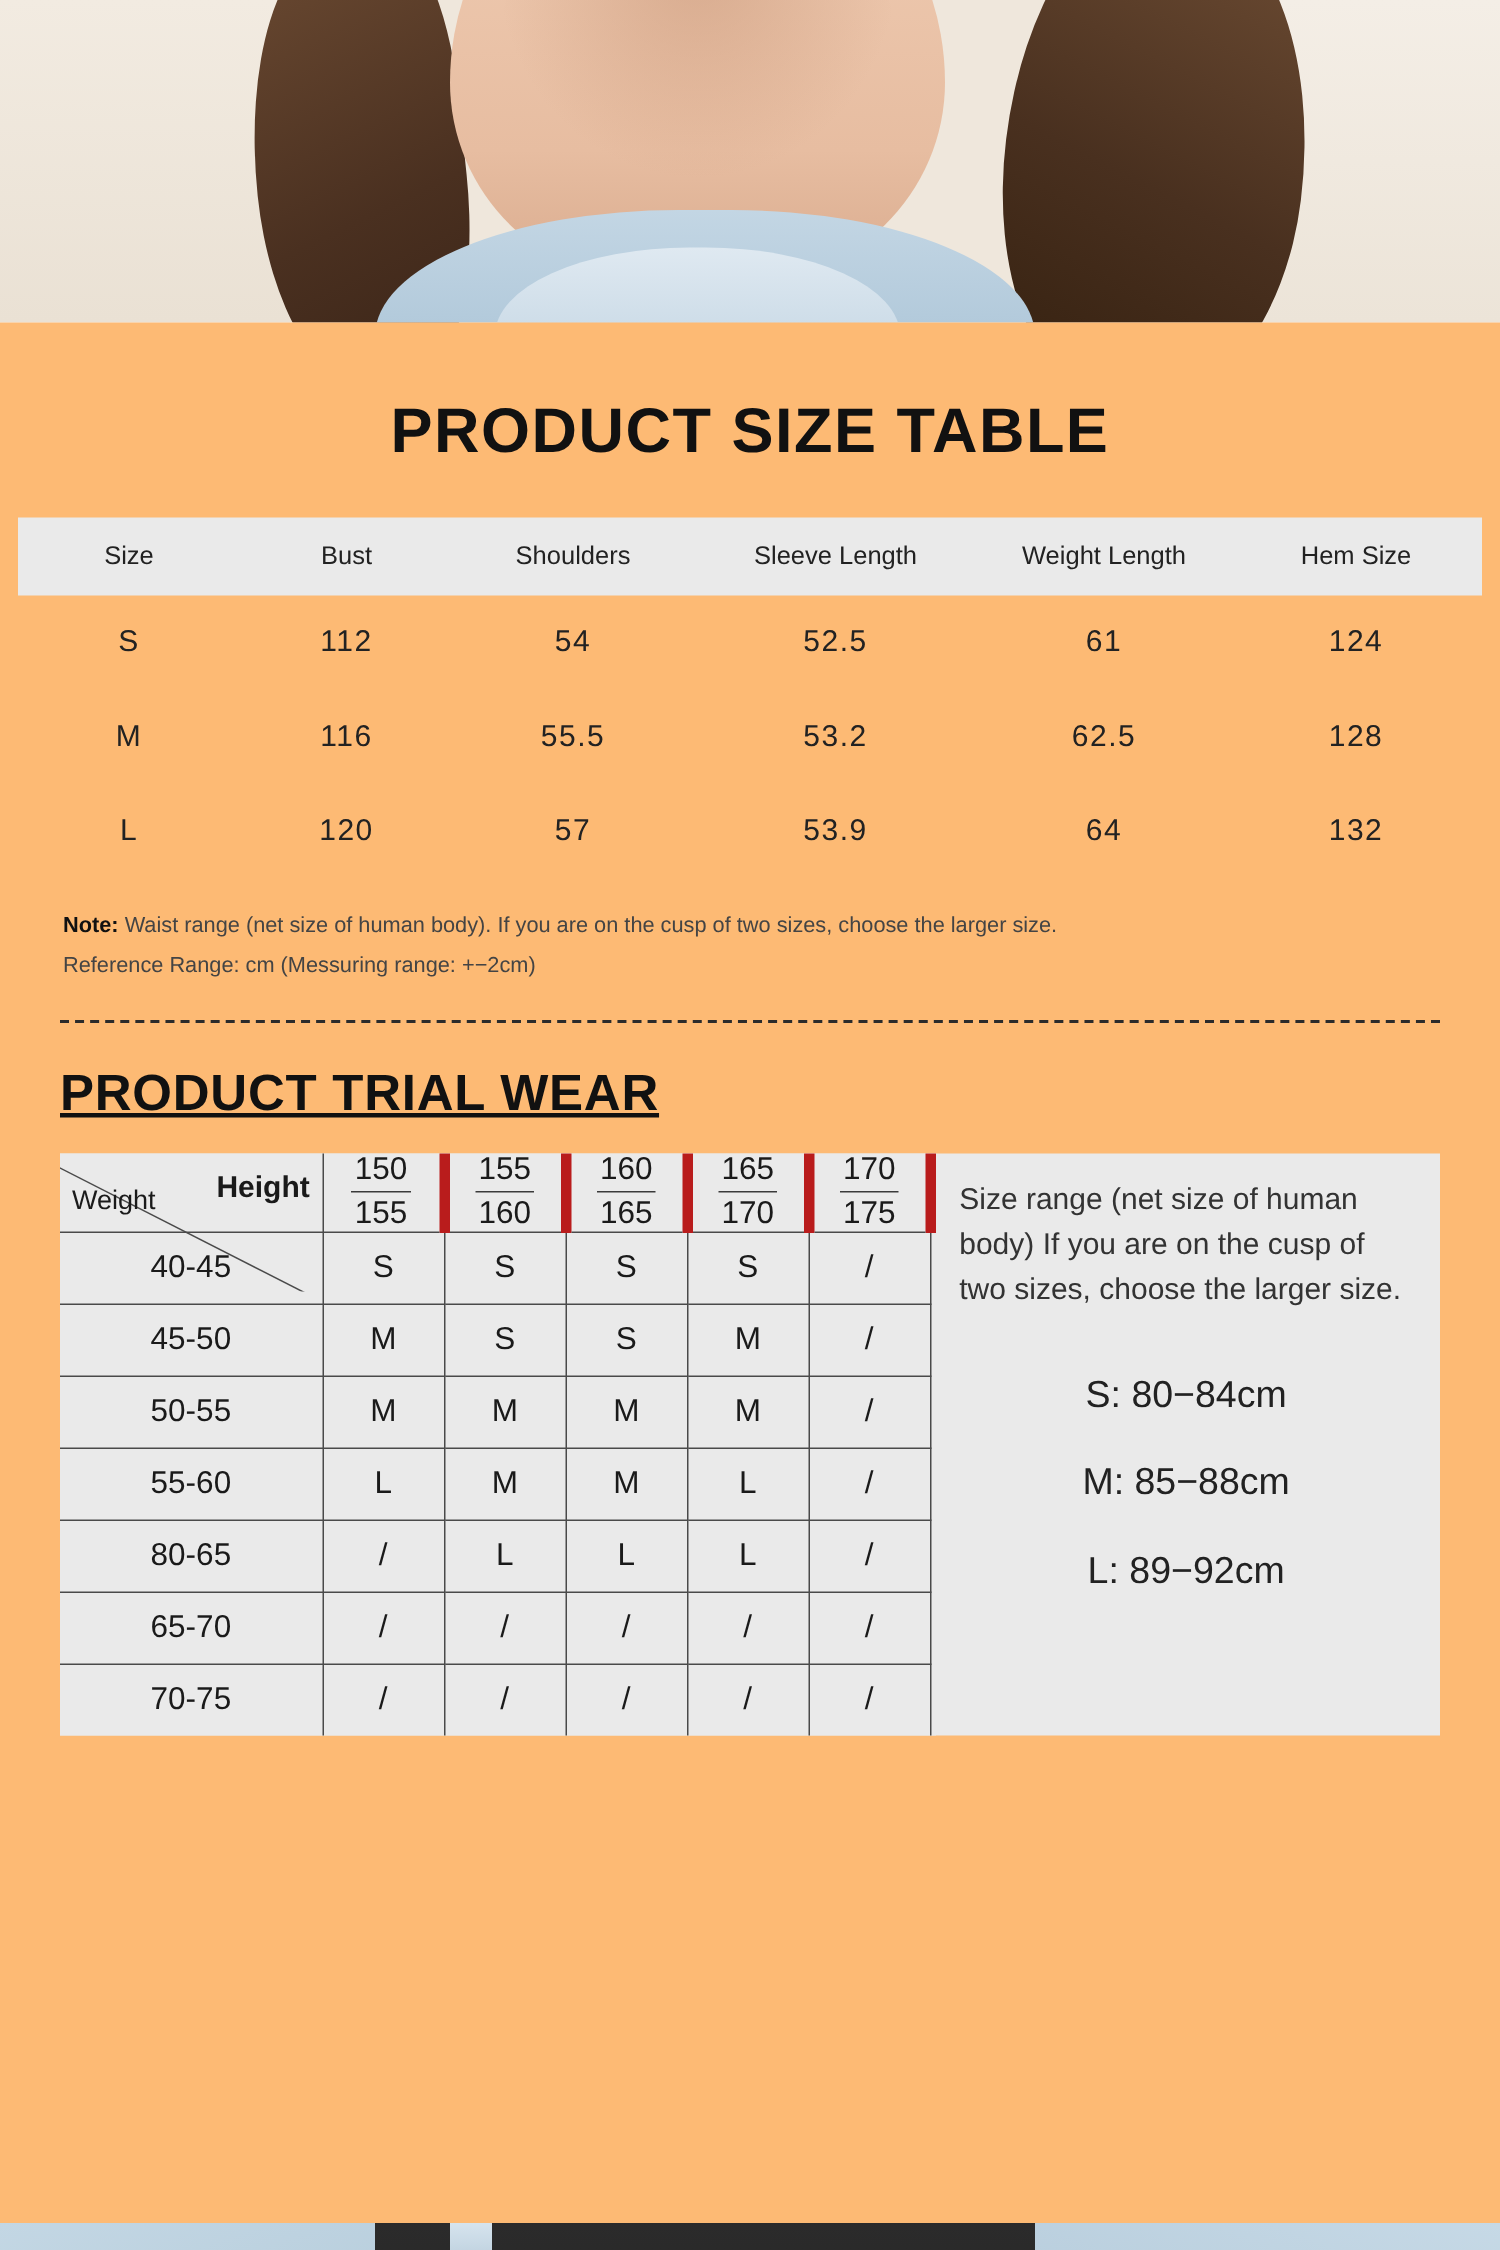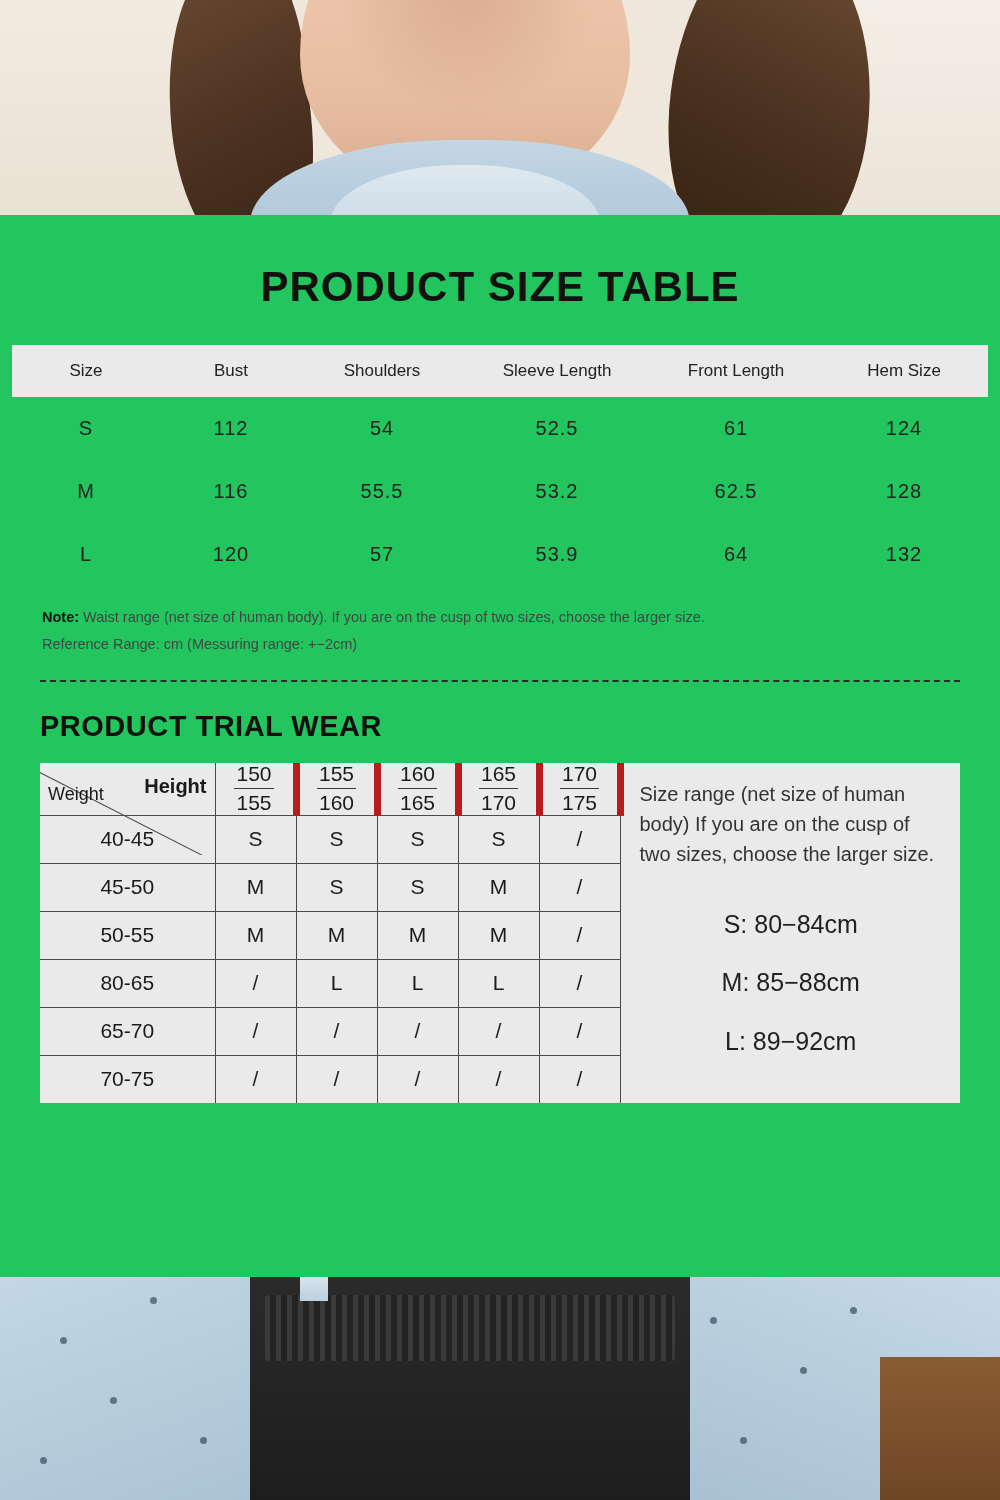--- a/index.html
+++ b/index.html
@@ -60,22 +60,22 @@
   .photo-top .collar-inner {
     position: absolute; left: 330px; top: 165px; width: 270px; height: 90px;
     background: linear-gradient(180deg, #dfe9f1 0%, #c1d4e2 100%);
     border-radius: 48% 48% 18% 18% / 65% 65% 30% 30%;
   }
 
   
   .content {
     position: relative;
     width: 1000px;
-    height: 1062px;
-    background: #22c55e;
+    height: 1267px;
+    background: #fdba74;
     padding: 0;
   }
 
   .page-title {
     text-align: center;
     font-size: 42px;
     font-weight: bold;
     letter-spacing: 1px;
     margin: 0;
     padding: 48px 0 22px 0;
@@ -118,24 +118,25 @@
     width: 920px;
     margin: 22px auto 0 auto;
     border-top: 2px dashed #2b2b2b;
     height: 0;
   }
 
   .section-title {
     width: 920px;
     margin: 0 auto;
     padding: 28px 0 20px 0;
-    font-size: 29px;
+    font-size: 34px;
     font-weight: bold;
     color: #111;
     letter-spacing: .5px;
+    text-decoration: underline;
   }
 
   
   .trial {
     width: 920px;
     margin: 0 auto;
     background: #eaeaea;
     display: flex;
     padding: 0;
   }
@@ -270,21 +271,21 @@
 
   <h1 class="page-title">PRODUCT SIZE TABLE</h1>
 
   <table class="size-table">
     <thead>
       <tr>
         <th style="width:148px">Size</th>
         <th style="width:142px">Bust</th>
         <th style="width:160px">Shoulders</th>
         <th style="width:190px">Sleeve Length</th>
-        <th style="width:168px">Front Length</th>
+        <th style="width:168px">Weight Length</th>
         <th style="width:168px">Hem Size</th>
       </tr>
     </thead>
     <tbody>
       <tr>
         <td>S</td>
         <td>112</td>
         <td>54</td>
         <td>52.5</td>
         <td>61</td>
@@ -381,20 +382,28 @@
         <td class="cell vline">S</td>
         <td class="cell vline">M</td>
         <td class="cell vline">/</td>
       </tr>
       <tr>
         <td class="rowlabel vline">50-55</td>
         <td class="cell vline">M</td>
         <td class="cell vline">M</td>
         <td class="cell vline">M</td>
         <td class="cell vline">M</td>
+        <td class="cell vline">/</td>
+      </tr>
+      <tr>
+        <td class="rowlabel vline">55-60</td>
+        <td class="cell vline">L</td>
+        <td class="cell vline">M</td>
+        <td class="cell vline">M</td>
+        <td class="cell vline">L</td>
         <td class="cell vline">/</td>
       </tr>
       <tr>
         <td class="rowlabel vline">80-65</td>
         <td class="cell vline">/</td>
         <td class="cell vline">L</td>
         <td class="cell vline">L</td>
         <td class="cell vline">L</td>
         <td class="cell vline">/</td>
       </tr>

